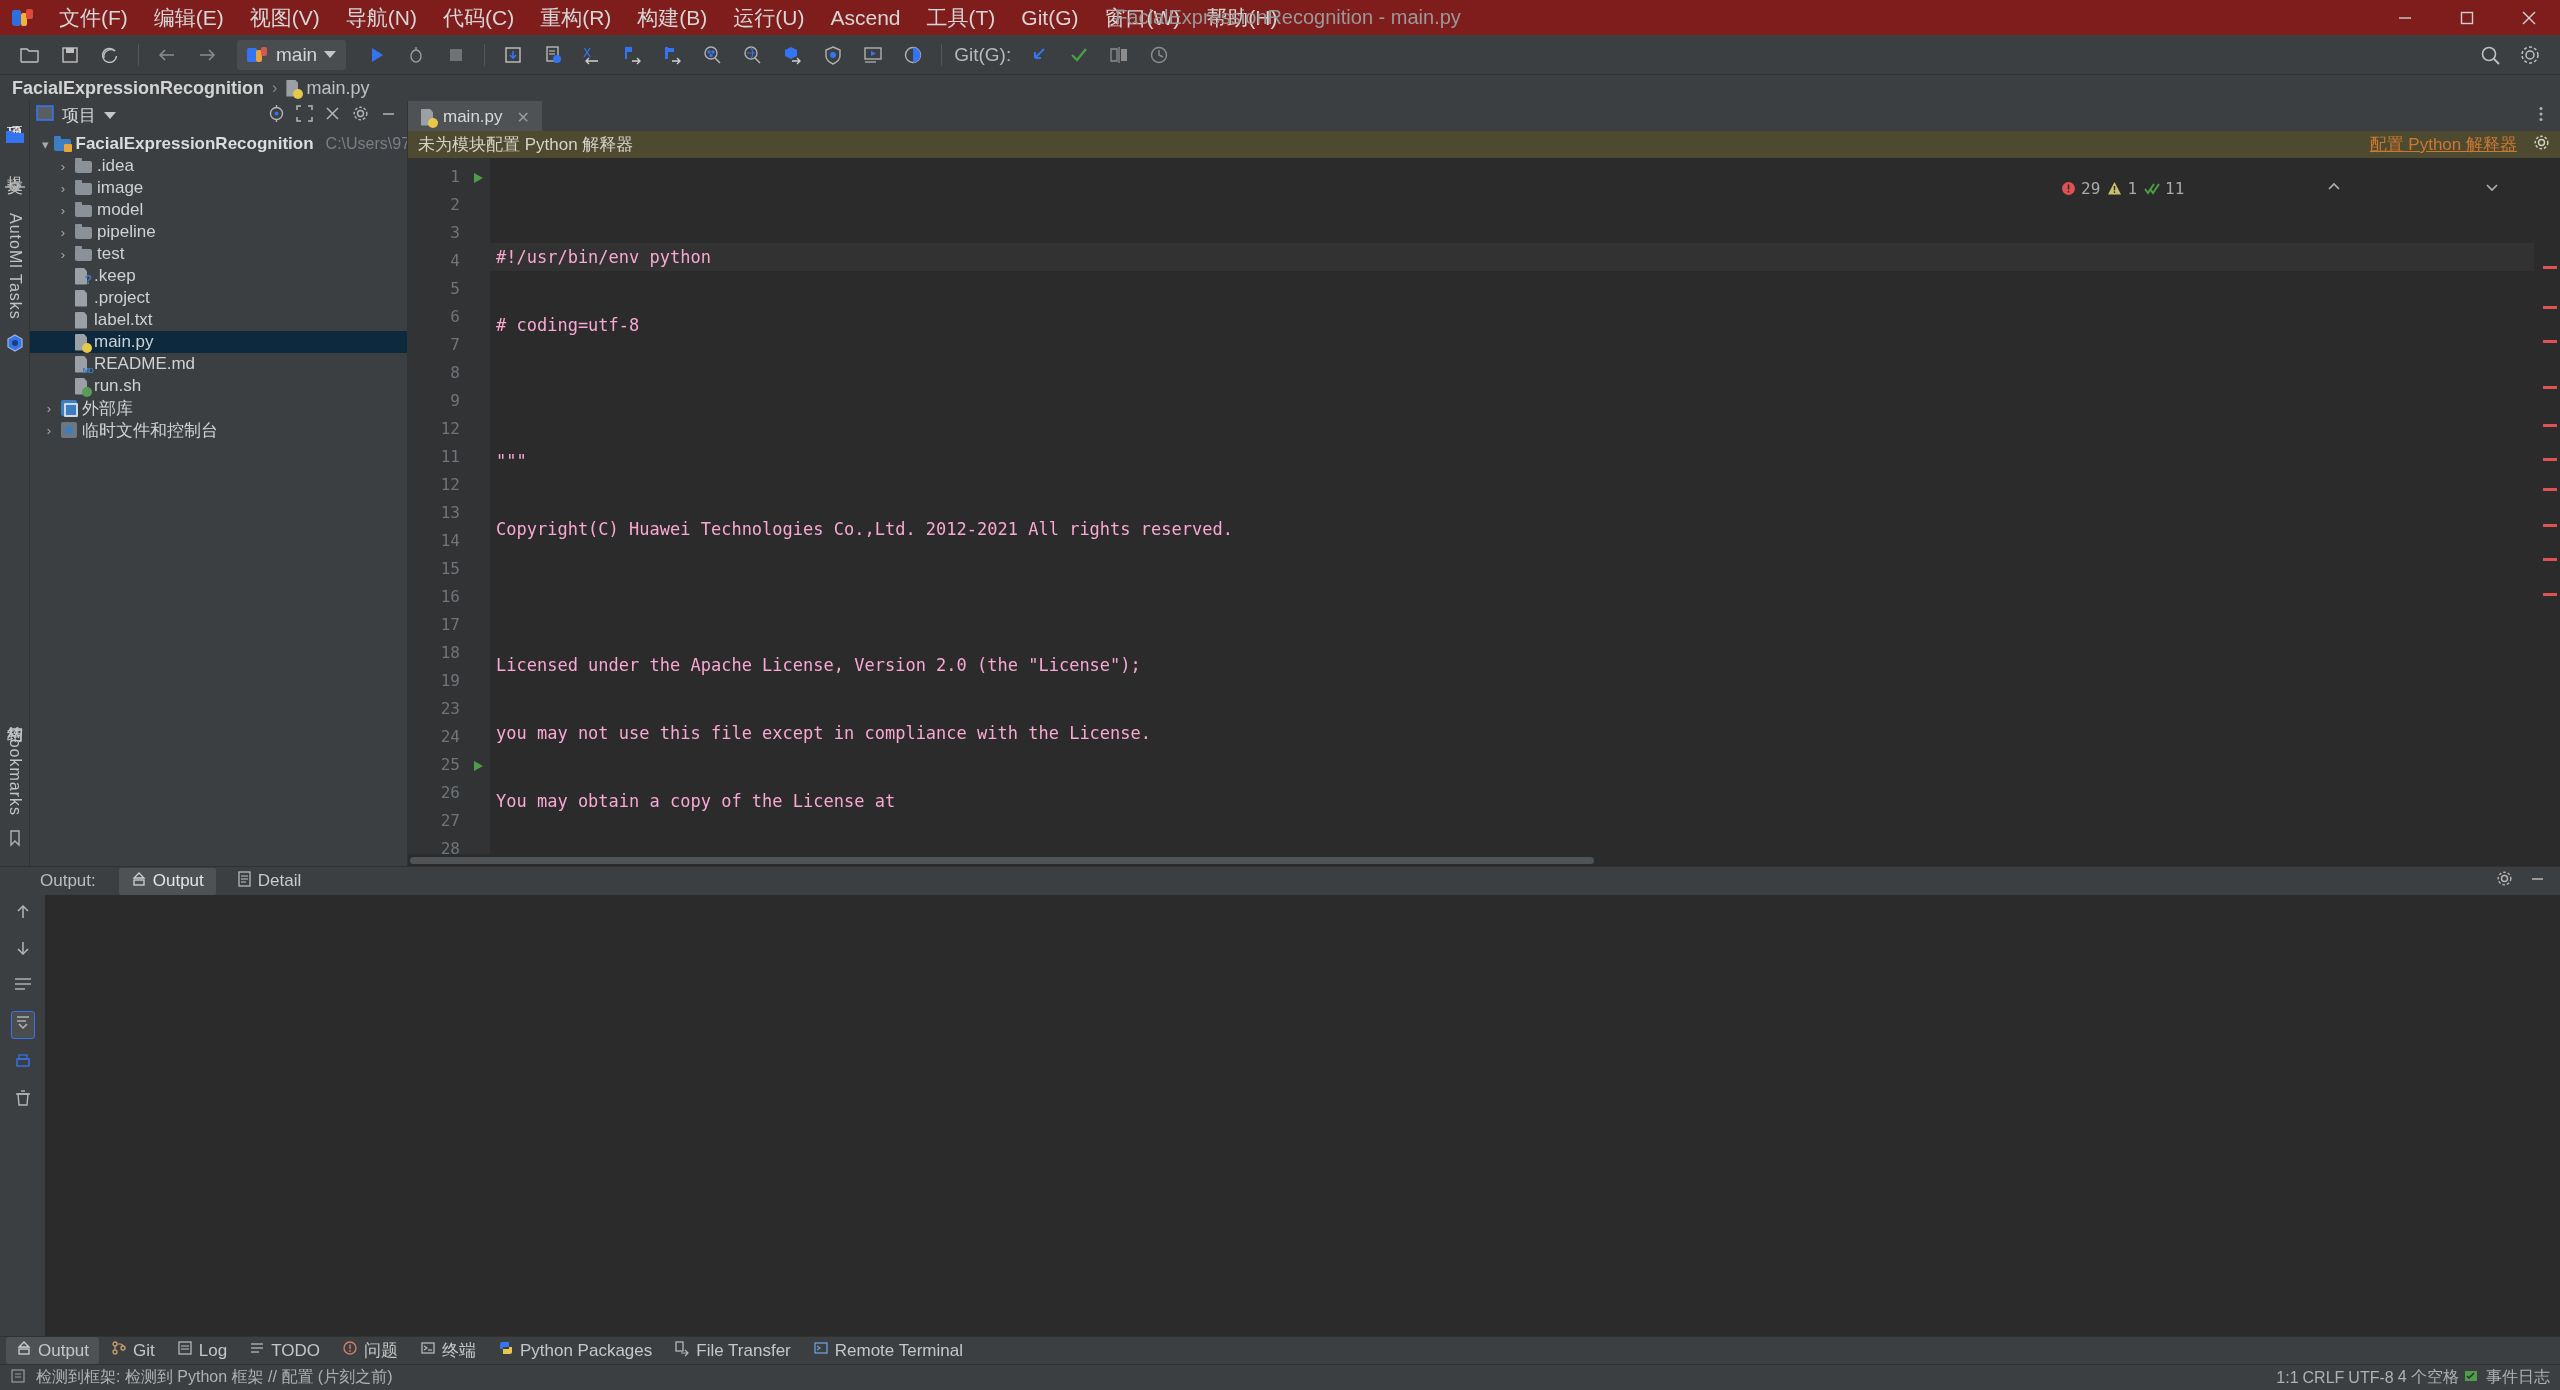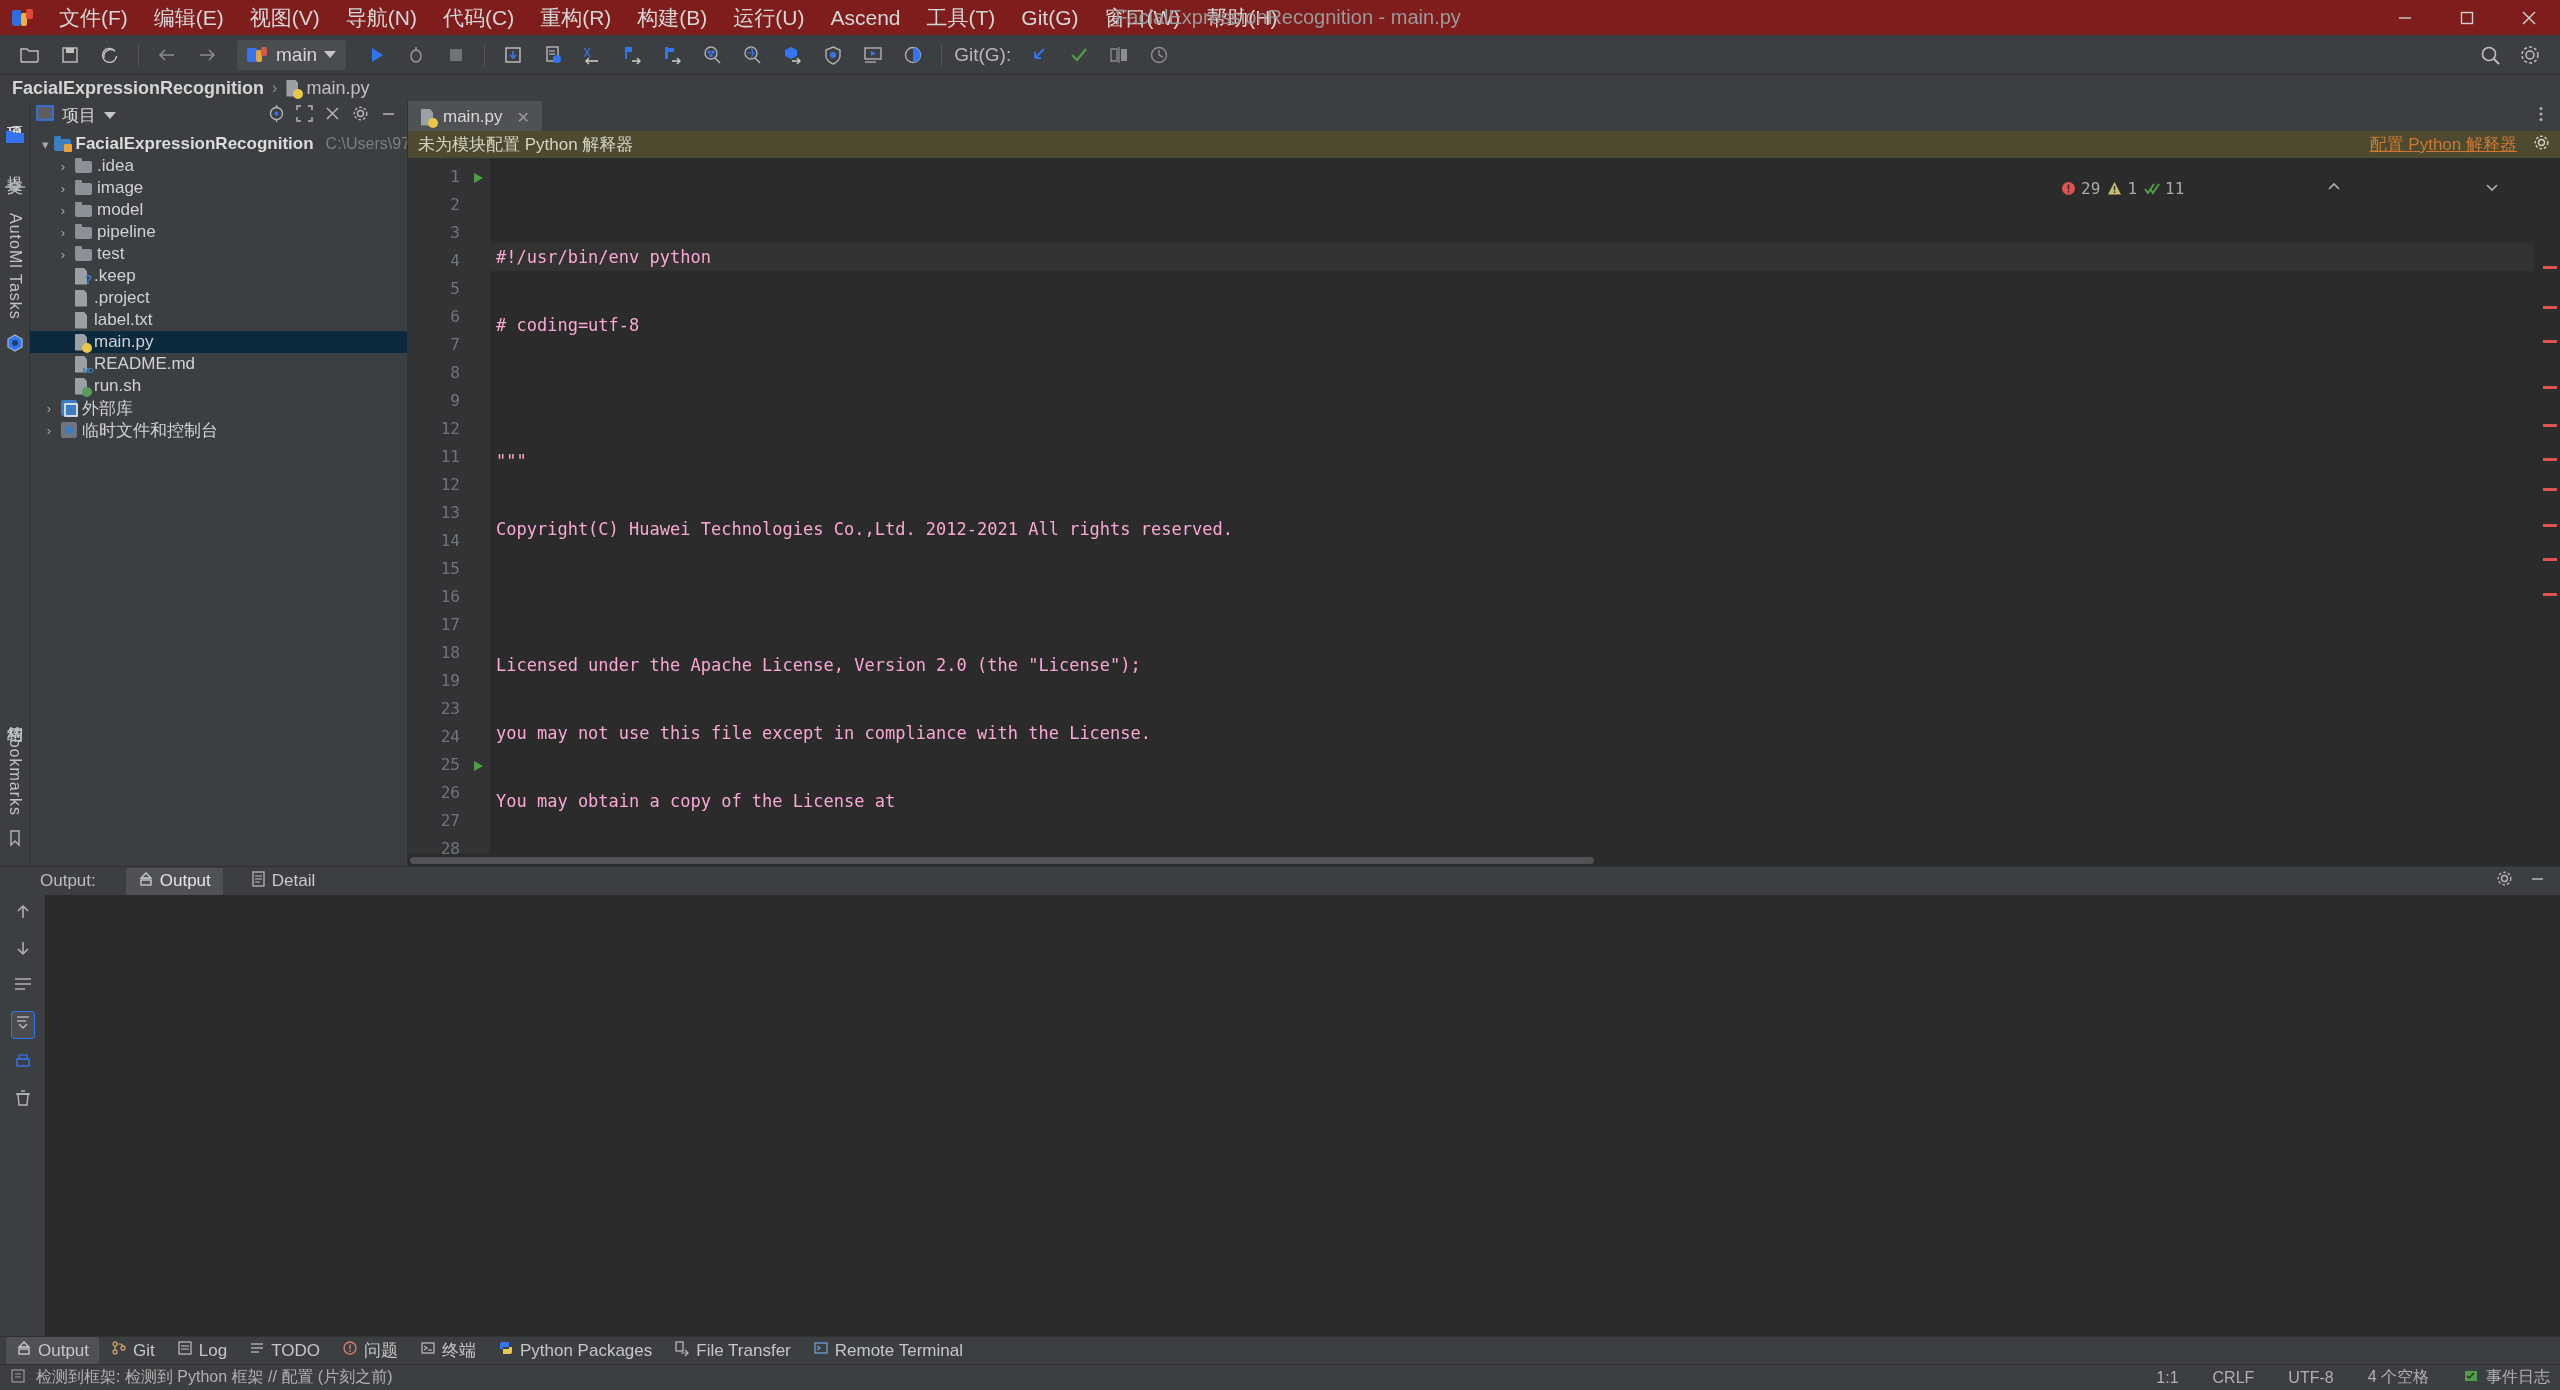--- a/index.html
+++ b/index.html
@@ -143,21 +143,21 @@
   .rs-mark { position:absolute; right:3px; width:14px; height:3px; }
   .inspect-box {
     position:absolute; right: 34px; top: 2px; display:flex; align-items:center; gap:7px;
     font-size:16px; color:#a9a9a9; z-index:5;
   }
   .editor-hsb { height: 12px; background:#2b2b2b; flex:none; position:relative;}
   .editor-hsb .thumb { position:absolute; left:2px; top:3px; height:7px; width: 55%; background:#4f5356; border-radius:4px;}
 
   
   .bottom-win { height: 470px; background:#3c3f41; display:flex; flex-direction:column; flex:none; border-top:1px solid #323232;}
-  .bw-head { height: 28px; display:flex; align-items:center; font-size:17px; color:#cacaca; padding-left:40px; gap:16px;}
+  .bw-head { height: 28px; display:flex; align-items:center; font-size:17px; color:#cacaca; padding-left:40px; gap:9px;}
   .bw-title { margin-right: 14px; color:#bcbcbc;}
   .bw-tab { display:flex; align-items:center; gap:6px; padding: 3px 12px; font-size:17px; color:#cacaca; }
   .bw-tab.active { background:#4e5254; border-radius:2px; color:#e4e4e4;}
   .bw-head-right { margin-left:auto; display:flex; align-items:center; gap:16px; padding-right:14px;}
   .bw-body { flex:1; display:flex; background:#2b2b2b;}
   .bw-rail { width: 45px; background:#3c3f41; display:flex; flex-direction:column; align-items:center; padding-top:8px; gap:14px; flex:none;}
   .bw-content { flex:1; background:#2b2b2b;}
 
   
   .bottom-bar {
@@ -165,21 +165,21 @@
     border-top: 1px solid #323232;
   }
   .bb-item { display:flex; align-items:center; gap:6px; padding: 3px 10px; font-size:17px; color:#c6c6c6;}
   .bb-item.active { background:#4e5254; border-radius:3px; }
 
   
   .statusbar {
     height: 26px; background:#3c3f41; display:flex; align-items:center; padding: 0 10px;
     font-size:16px; color:#b0b0b0; flex:none; gap: 10px; border-top:1px solid #323232;
   }
-  .sb-right { margin-left:auto; display:flex; align-items:center; gap: 34px;}
+  .sb-right { margin-left:auto; display:flex; align-items:center; gap: 4px;}
 
   svg { overflow: visible; }
 </style>
 </head>
 <body>
 
 <div class="app">
 
   <div class="menubar">
     <div class="app-logo">

